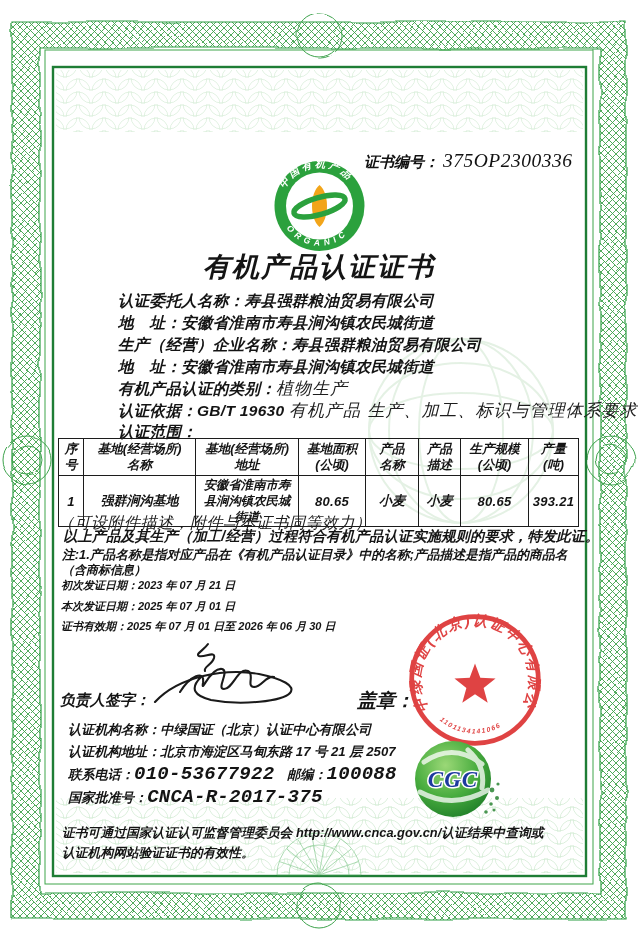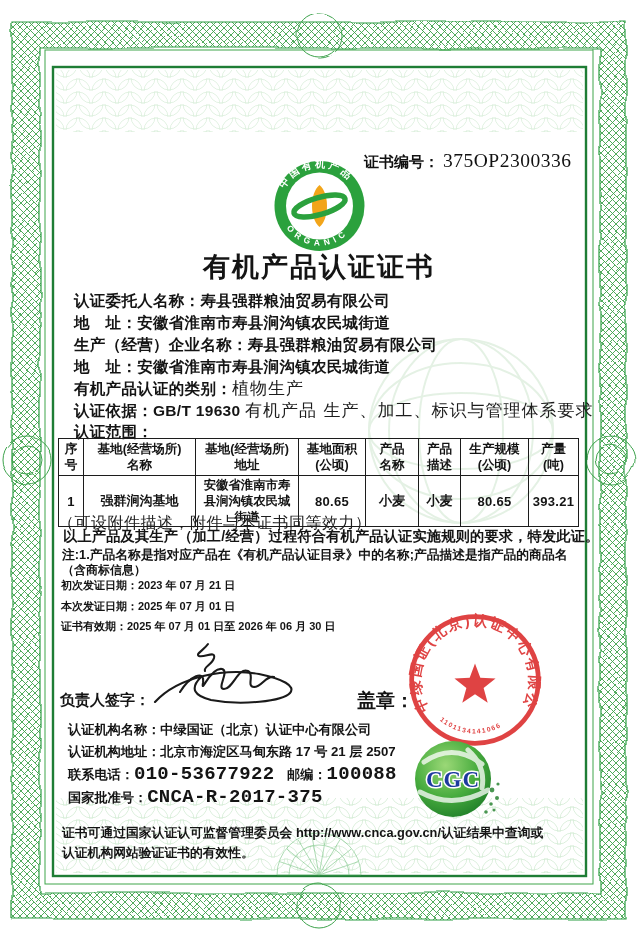--- a/index.html
+++ b/index.html
@@ -1,35 +1,35 @@
 <!DOCTYPE html>
 <html><head>
 <meta charset="utf-8">
 <style>
   html,body{margin:0;padding:0;}
   body{
     width:638px;height:941px;background:#ffffff;position:relative;
     font-family:"Liberation Sans","DejaVu Sans",sans-serif;
     -webkit-font-smoothing:antialiased;
   }
-  .page{position:absolute;inset:0;width:638px;height:941px;overflow:hidden;}
+  .page{position:absolute;inset:0;width:638px;height:941px;overflow:hidden;font-style:italic;}
   .abs{position:absolute;}
   .hei{font-weight:bold;color:#141414;}
   .kai{font-family:"DejaVu Serif","Liberation Serif",serif;font-weight:normal;color:#1d1d1d;}
   .mono{font-family:"Liberation Mono","DejaVu Sans Mono",monospace;font-weight:bold;}
   .nowrap{white-space:nowrap;}
 
   .cert-no{left:364px;top:150px;display:flex;align-items:baseline;}
   .cert-no .lbl{font-family:"Liberation Serif","DejaVu Serif",serif;font-weight:bold;font-size:15px;color:#111;}
   .cert-no .num{font-family:"Liberation Serif","DejaVu Serif",serif;font-size:19.5px;color:#111;letter-spacing:.5px;margin-left:4px;}
 
   .title{left:0;top:249px;width:638px;text-align:center;font-size:27px;letter-spacing:2px;}
 
   .fields{left:74px;top:290px;}
-  .f-line{font-size:15.5px;line-height:21.9px;white-space:nowrap;letter-spacing:.3px;}
+  .f-line{font-size:15.5px;line-height:21.9px;white-space:nowrap;letter-spacing:.3px;margin-left:44px;}
   .f-line .kai{font-size:17px;letter-spacing:1px;}
 
   table.scope{
     left:58px;top:438px;position:absolute;border-collapse:collapse;table-layout:fixed;
     width:520px;background:transparent;
   }
   table.scope th,table.scope td{
     border:1.5px solid #1c1c1c;text-align:center;vertical-align:middle;
     padding:1px 2px;color:#141414;
   }

